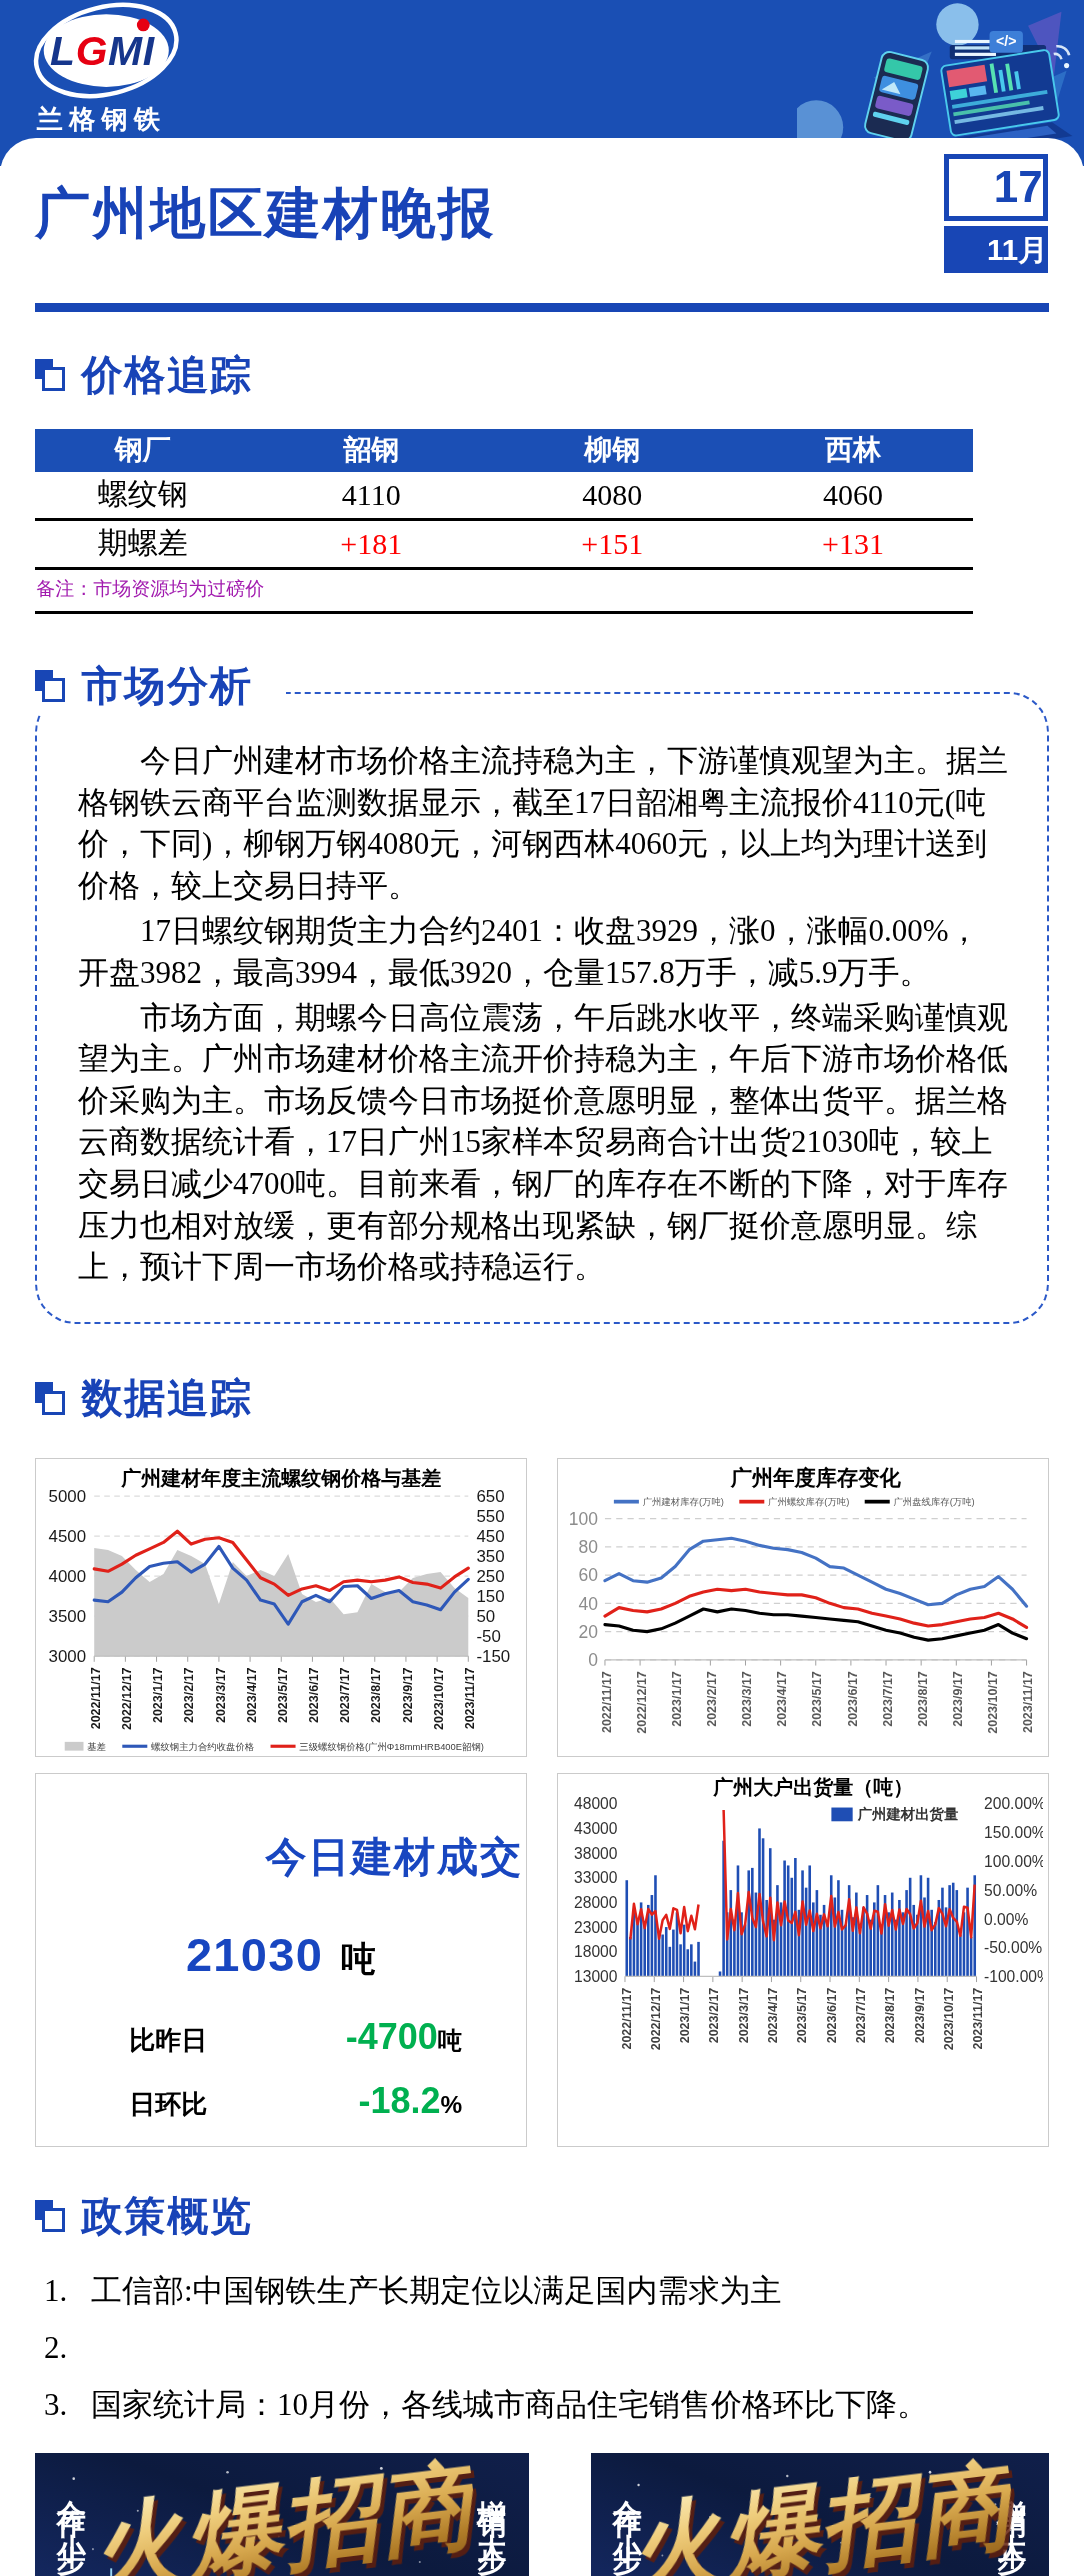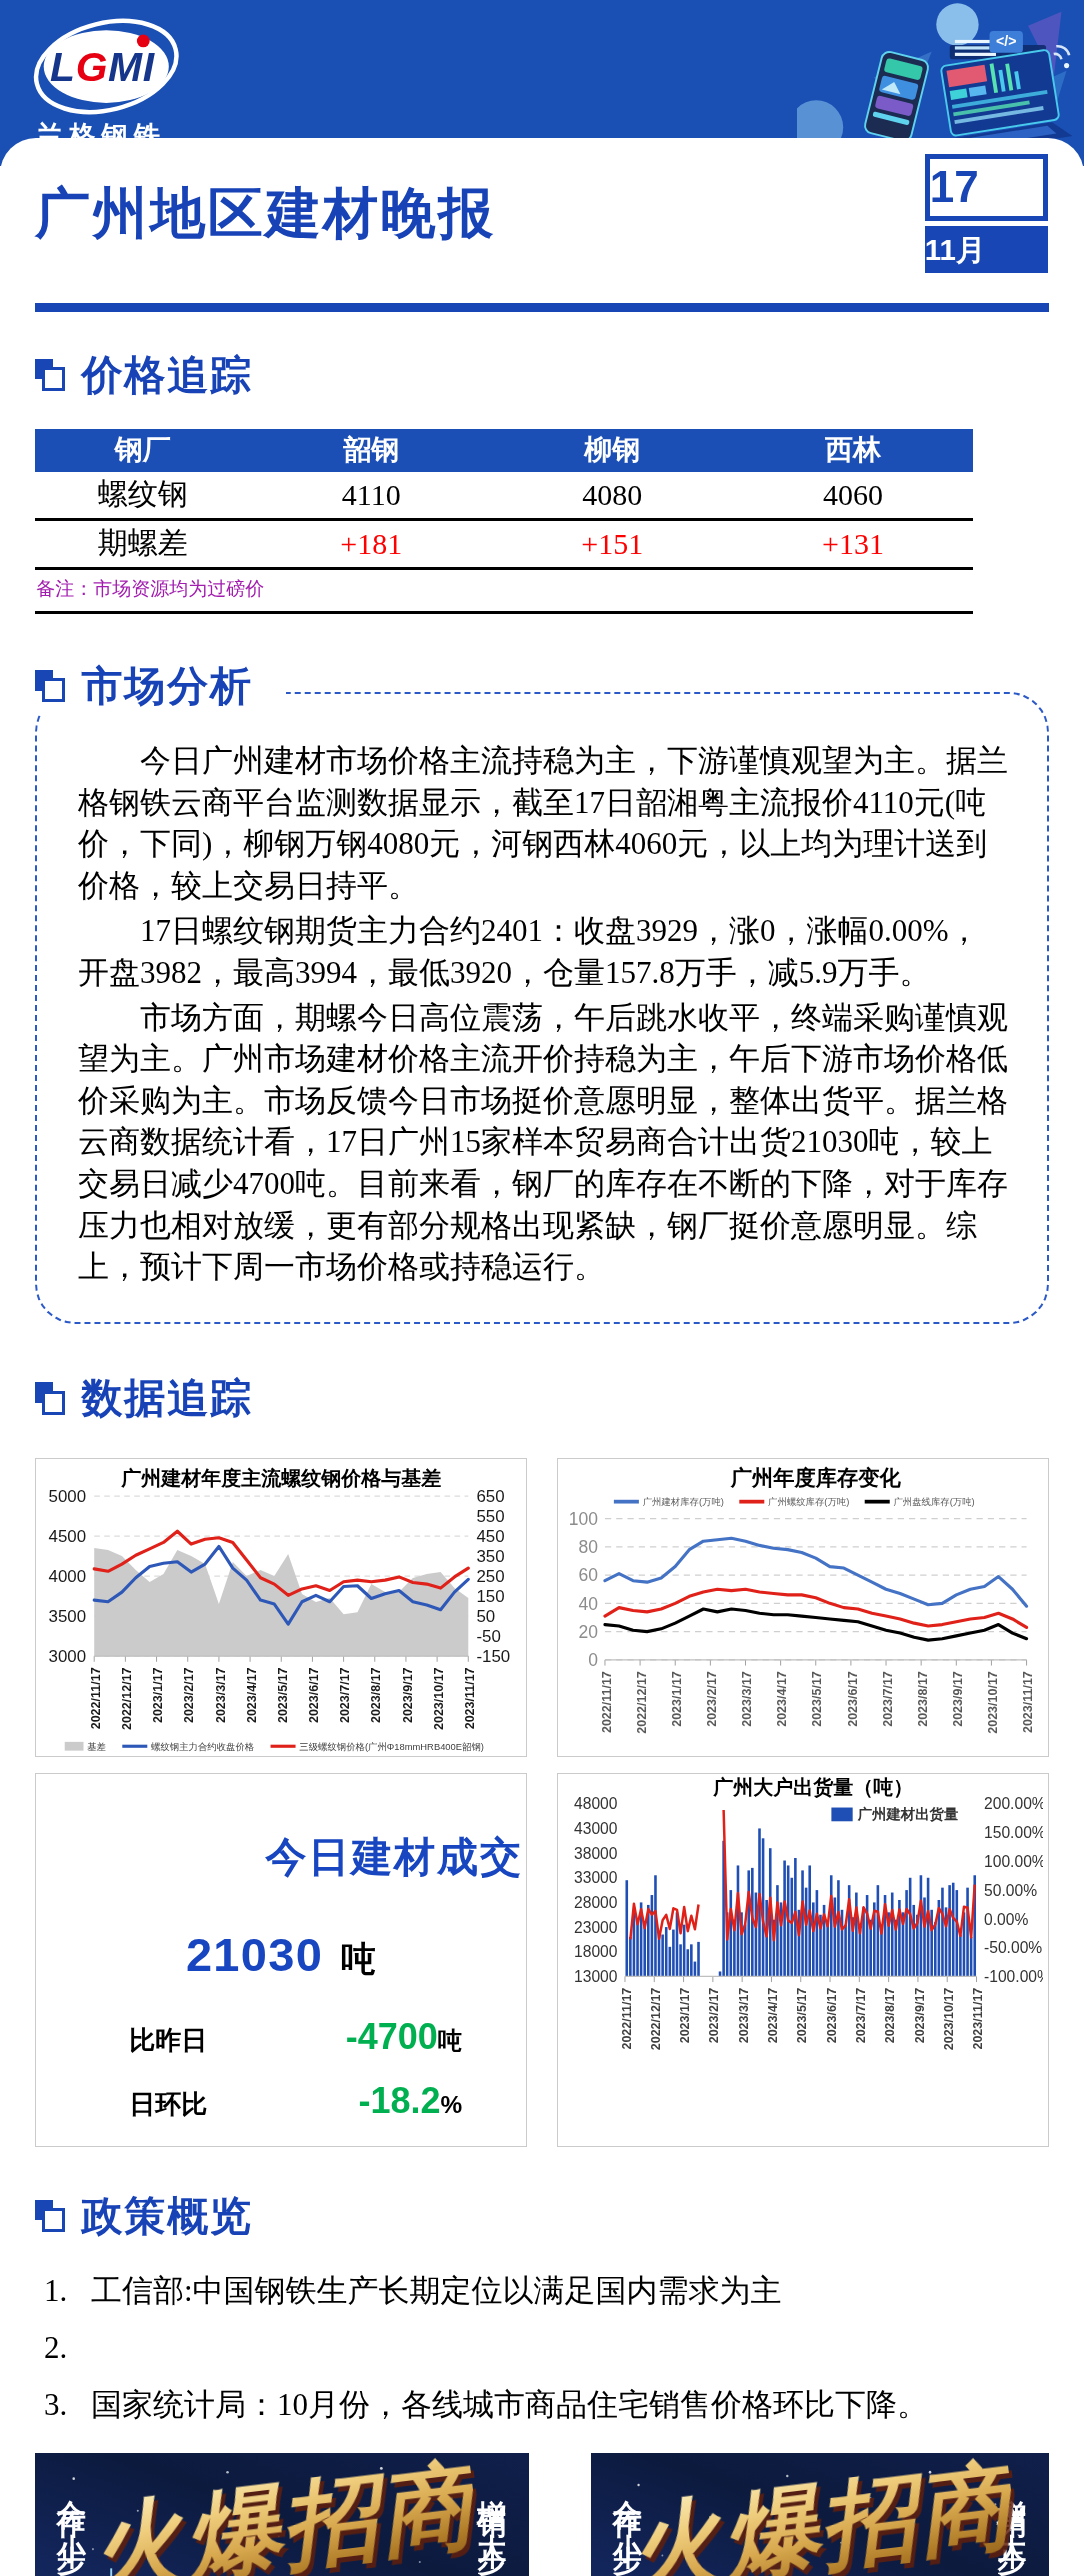--- a/index.html
+++ b/index.html
@@ -1,28 +1,28 @@
 <!DOCTYPE html>
 <html style="font-size:10.3px"><head>
 <meta charset="utf-8">
 <style>
   html,body{margin:0;padding:0;}
   body{width:1084px;background:#fff;font-family:"Liberation Sans",sans-serif;-webkit-font-smoothing:antialiased;}
   .page{width:1084px;position:relative;background:#fff;overflow:hidden;}
   .band{background:#1A4FB4;}
   .header-band{height:166px;position:relative;}
   
-  .logo-wrap{position:absolute;left:33px;top:18px;width:167px;}
+  .logo-wrap{position:absolute;left:33px;top:2px;width:167px;}
   .logo-sub{color:#fff;font-size:26px;font-weight:700;letter-spacing:6.4px;margin:1.3px 0 0 3.8px;font-family:"Liberation Serif",serif;}
   .tech-illu{position:absolute;right:11.5px;top:0;}
   
   .card{position:relative;z-index:1;background:#fff;border-radius:36px;margin-top:-28px;padding:27px 35px 37px 35px;}
   .title-row{position:relative;height:123px;}
   .page-title{margin:0;padding-top:11.5px;font-size:55px;font-weight:800;color:#1843B7;letter-spacing:2.6px;}
-  .date-box{position:absolute;right:1.3px;top:-11.5px;width:123px;text-align:left;}
+  .date-box{position:absolute;right:1.3px;top:-11.5px;width:104px;text-align:right;}
   .date-day{box-sizing:border-box;border:5.1px solid #1846B5;background:#fff;color:#1846B5;font-size:44px;font-weight:800;height:67px;line-height:56px;}
   .date-month{background:#1846B5;color:#fff;font-size:29.5px;font-weight:800;height:47px;line-height:47px;margin-top:5.8px;}
   .title-divider{height:8.3px;background:#1846B5;margin-top:15.4px;}
   
   .sec-head{display:flex;align-items:center;gap:15.4px;}
   .sec-icon{position:relative;width:31px;height:33px;flex:0 0 auto;}
   .sec-icon .sq-a{position:absolute;left:0;top:0;width:18px;height:20.5px;background:#1846B5;}
   .sec-icon .sq-b{position:absolute;left:7px;top:8.3px;width:16.7px;height:18px;background:#fff;border:3.8px solid #1846B5;}
   .sec-title{font-size:41px;font-weight:800;color:#1843B7;letter-spacing:1.9px;}
   

